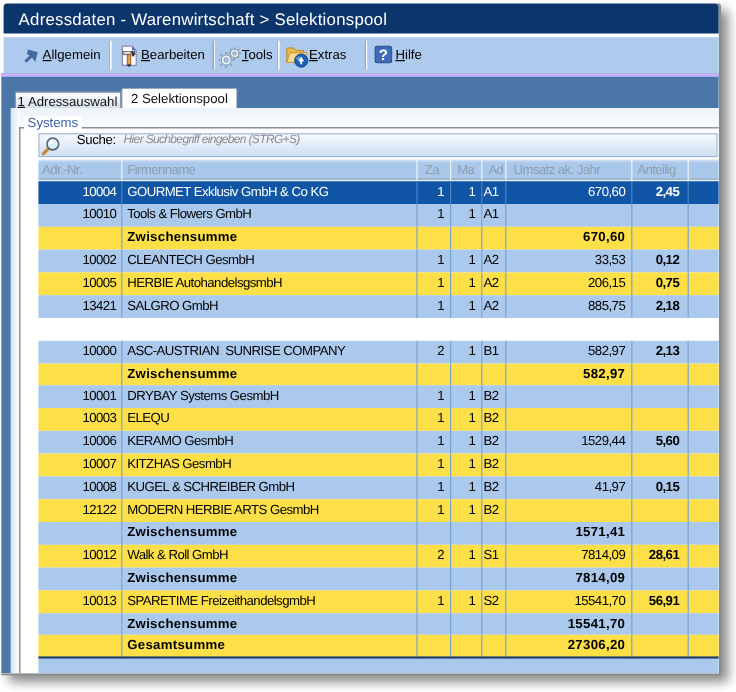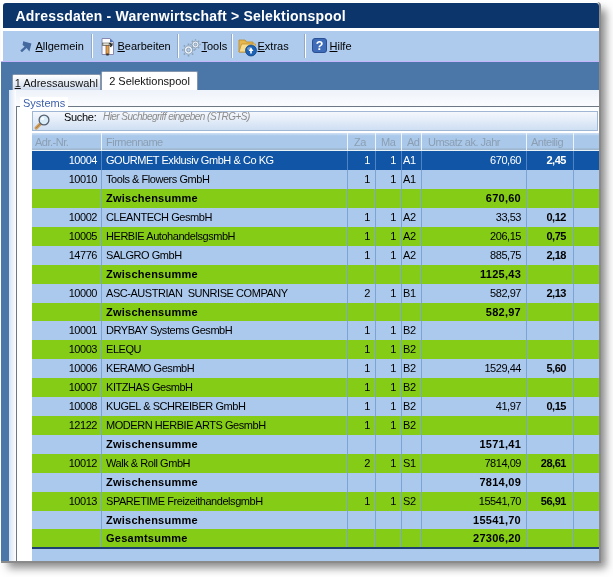--- a/index.html
+++ b/index.html
@@ -2,28 +2,28 @@
 <html><head>
 <meta charset="utf-8">
 <style>
 html,body{margin:0;padding:0;width:613px;height:577px;background:#fff;overflow:hidden;
  font-family:"Liberation Sans",sans-serif;}
 *{box-sizing:border-box;}
 #win{position:absolute;left:1px;top:2px;width:600px;height:560.5px;background:#fff;
  border-radius:4px 4px 0 0;border-right:2px solid #8a8a8a;border-bottom:2px solid #8a8a8a;overflow:hidden;
  box-shadow:6px 6px 9px -1px rgba(90,90,90,.7);}
 #title{position:absolute;left:1.5px;top:0.5px;width:596.5px;height:25.5px;background:#0c356b;
- border-radius:3px 3px 0 0;color:#fff;font-size:14px;font-weight:bold;line-height:26px;
+ border-radius:3px 3px 0 0;color:#fff;font-size:14px;font-weight:normal;line-height:26px;
  padding-left:13px;letter-spacing:0.2px;}
 #toolbar{position:absolute;left:1.5px;top:28.5px;width:596.5px;height:30px;background:#aecbee;}
 .tbtxt{position:absolute;top:0;height:30px;line-height:30px;font-size:11px;color:#000;}
 .tbsep{position:absolute;top:3px;height:24px;width:2px;
  background:linear-gradient(to right,#93a9c6 50%,#ffffff 50%);}
 .tbicon{position:absolute;}
-#tabstrip{position:absolute;left:0px;top:58.5px;width:598px;height:29.5px;background:#4b76a8;border-top:1px solid #c4b5fd;}
+#tabstrip{position:absolute;left:0px;top:58.5px;width:598px;height:29.5px;background:#4b76a8;border-top:3px solid #c4b5fd;}
 .tab{position:absolute;font-size:11px;color:#111;}
 #tab1{left:10.5px;top:12.5px;width:89.5px;height:17px;background:linear-gradient(#ffffff,#ccd9ec);
  border:1px solid #8496ae;border-bottom:none;border-radius:2px 2px 0 0;line-height:16px;
  text-align:center;}
 #tab2{left:100px;top:9.5px;width:97px;height:20px;background:#fff;
  border:1px solid #8496ae;border-bottom:none;border-radius:2px 2px 0 0;line-height:19px;
  text-align:center;}
 #content{position:absolute;left:0;top:88px;width:598px;height:470.5px;background:linear-gradient(180deg,#eef3fa 0px,#ffffff 22px);}
 #steelbar{position:absolute;left:0;top:88px;width:7.5px;height:470.5px;background:#4b76a8;}
 #fsleft{position:absolute;left:15px;top:104px;width:1px;height:454.5px;background:#6e7885;}
@@ -40,21 +40,21 @@
  background:linear-gradient(#c9dcf3 0%,#c9dcf3 6%,#afcced 12%,#a9c8ea 20%,#a9c8ea 83%,#9fb7cf 88%,#9fb7cf 94%,#e9f3f7 94.5%,#e9f3f7 100%);font-size:11px;color:#8c9eb2;line-height:18px;letter-spacing:-0.5px;}
 #thead span{display:inline-block;height:33px;vertical-align:top;border-left:1px solid #eef4fb;
  padding-left:4px;overflow:hidden;}
 #thead span:first-child{border-left:none;padding-left:3px;}
 .r{position:absolute;left:31px;width:567px;height:18.91px;font-size:11px;line-height:18.9px;
  white-space:nowrap;letter-spacing:-0.45px;}
 .r span{display:inline-block;height:100%;vertical-align:top;border-left:1px solid #7ba3d4;
  overflow:hidden;}
 .r span:first-child{border-left:none;}
 .blue{background:#abc9ed;}
-.white{background:#84cc16;}
+.white{background:#fde047;}
 .sel{background:#1156a6;color:#fff;}
 .sel span{border-left-color:#4f83c4;}
 .c1{width:69px;text-align:right;padding-right:4px;}
 .c2{width:246px;padding-left:4px;}
 .c3{width:28px;text-align:right;padding-right:5px;}
 .c4{width:26px;text-align:right;padding-right:5px;}
 .c5{width:20px;padding-left:1px;}
 .c6{width:105px;text-align:right;padding-right:5px;padding-left:25px;}
 .c7{width:47px;text-align:right;padding-right:7px;font-weight:bold;}
 .c8{width:21px;}
@@ -135,22 +135,21 @@
 </svg>
 <div id="slabel">Suche:</div>
 <div id="sph">Hier Suchbegriff eingeben (STRG+S)</div>
 <div id="thead"><span class="h1" style="padding-left:3px">Adr.-Nr.</span><span class="h2">Firmenname</span><span class="h3" style="padding-left:6px">Za</span><span class="h4" style="padding-left:5px">Ma</span><span class="h5" style="padding-left:5px">Ad</span><span class="h6" style="padding-left:6px">Umsatz ak. Jahr</span><span class="h7" style="padding-left:4px">Anteilig</span><span class="h8"></span></div>
 
 <div class="r sel" style="top:149.2px"><span class="c1">10004</span><span class="c2">GOURMET Exklusiv GmbH &amp; Co KG</span><span class="c3">1</span><span class="c4">1</span><span class="c5">A1</span><span class="c6">670,60</span><span class="c7">2,45</span><span class="c8"></span></div>
 <div class="r blue" style="top:168.1px"><span class="c1">10010</span><span class="c2">Tools &amp; Flowers GmbH</span><span class="c3">1</span><span class="c4">1</span><span class="c5">A1</span><span class="c6"></span><span class="c7"></span><span class="c8"></span></div>
 <div class="r white" style="top:187.0px"><span class="c1"></span><span class="c2 sum">Zwischensumme</span><span class="c3"></span><span class="c4"></span><span class="c5"></span><span class="c6 sum">670,60</span><span class="c7"></span><span class="c8"></span></div>
 <div class="r blue" style="top:205.9px"><span class="c1">10002</span><span class="c2">CLEANTECH GesmbH</span><span class="c3">1</span><span class="c4">1</span><span class="c5">A2</span><span class="c6">33,53</span><span class="c7">0,12</span><span class="c8"></span></div>
 <div class="r white" style="top:224.8px"><span class="c1">10005</span><span class="c2">HERBIE AutohandelsgsmbH</span><span class="c3">1</span><span class="c4">1</span><span class="c5">A2</span><span class="c6">206,15</span><span class="c7">0,75</span><span class="c8"></span></div>
-<div class="r blue" style="top:243.7px"><span class="c1">14776</span><span class="c2">SALGRO GmbH</span><span class="c3">1</span><span class="c4">1</span><span class="c5">A2</span><span class="c6">885,75</span><span class="c7">2,18</span><span class="c8"></span></div>
-<div class="r white" style="top:262.6px"><span class="c1"></span><span class="c2 sum">Zwischensumme</span><span class="c3"></span><span class="c4"></span><span class="c5"></span><span class="c6 sum">1125,43</span><span class="c7"></span><span class="c8"></span></div>
+<div class="r blue" style="top:243.7px"><span class="c1">13421</span><span class="c2">SALGRO GmbH</span><span class="c3">1</span><span class="c4">1</span><span class="c5">A2</span><span class="c6">885,75</span><span class="c7">2,18</span><span class="c8"></span></div>
 <div class="r blue" style="top:281.6px"><span class="c1">10000</span><span class="c2">ASC-AUSTRIAN&nbsp; SUNRISE COMPANY</span><span class="c3">2</span><span class="c4">1</span><span class="c5">B1</span><span class="c6">582,97</span><span class="c7">2,13</span><span class="c8"></span></div>
 <div class="r white" style="top:300.5px"><span class="c1"></span><span class="c2 sum">Zwischensumme</span><span class="c3"></span><span class="c4"></span><span class="c5"></span><span class="c6 sum">582,97</span><span class="c7"></span><span class="c8"></span></div>
 <div class="r blue" style="top:319.4px"><span class="c1">10001</span><span class="c2">DRYBAY Systems GesmbH</span><span class="c3">1</span><span class="c4">1</span><span class="c5">B2</span><span class="c6"></span><span class="c7"></span><span class="c8"></span></div>
 <div class="r white" style="top:338.3px"><span class="c1">10003</span><span class="c2">ELEQU</span><span class="c3">1</span><span class="c4">1</span><span class="c5">B2</span><span class="c6"></span><span class="c7"></span><span class="c8"></span></div>
 <div class="r blue" style="top:357.2px"><span class="c1">10006</span><span class="c2">KERAMO GesmbH</span><span class="c3">1</span><span class="c4">1</span><span class="c5">B2</span><span class="c6">1529,44</span><span class="c7">5,60</span><span class="c8"></span></div>
 <div class="r white" style="top:376.1px"><span class="c1">10007</span><span class="c2">KITZHAS GesmbH</span><span class="c3">1</span><span class="c4">1</span><span class="c5">B2</span><span class="c6"></span><span class="c7"></span><span class="c8"></span></div>
 <div class="r blue" style="top:395.0px"><span class="c1">10008</span><span class="c2">KUGEL &amp; SCHREIBER GmbH</span><span class="c3">1</span><span class="c4">1</span><span class="c5">B2</span><span class="c6">41,97</span><span class="c7">0,15</span><span class="c8"></span></div>
 <div class="r white" style="top:413.9px"><span class="c1">12122</span><span class="c2">MODERN HERBIE ARTS GesmbH</span><span class="c3">1</span><span class="c4">1</span><span class="c5">B2</span><span class="c6"></span><span class="c7"></span><span class="c8"></span></div>
 <div class="r blue" style="top:432.8px"><span class="c1"></span><span class="c2 sum">Zwischensumme</span><span class="c3"></span><span class="c4"></span><span class="c5"></span><span class="c6 sum">1571,41</span><span class="c7"></span><span class="c8"></span></div>
 <div class="r white" style="top:451.7px"><span class="c1">10012</span><span class="c2">Walk &amp; Roll GmbH</span><span class="c3">2</span><span class="c4">1</span><span class="c5">S1</span><span class="c6">7814,09</span><span class="c7">28,61</span><span class="c8"></span></div>

